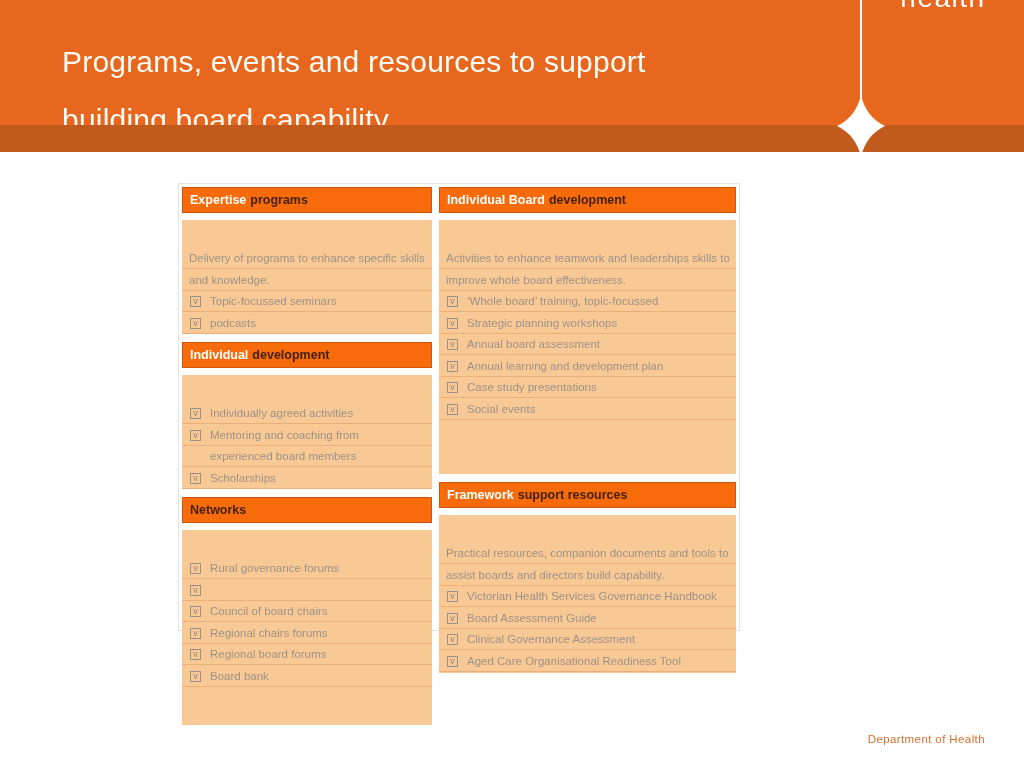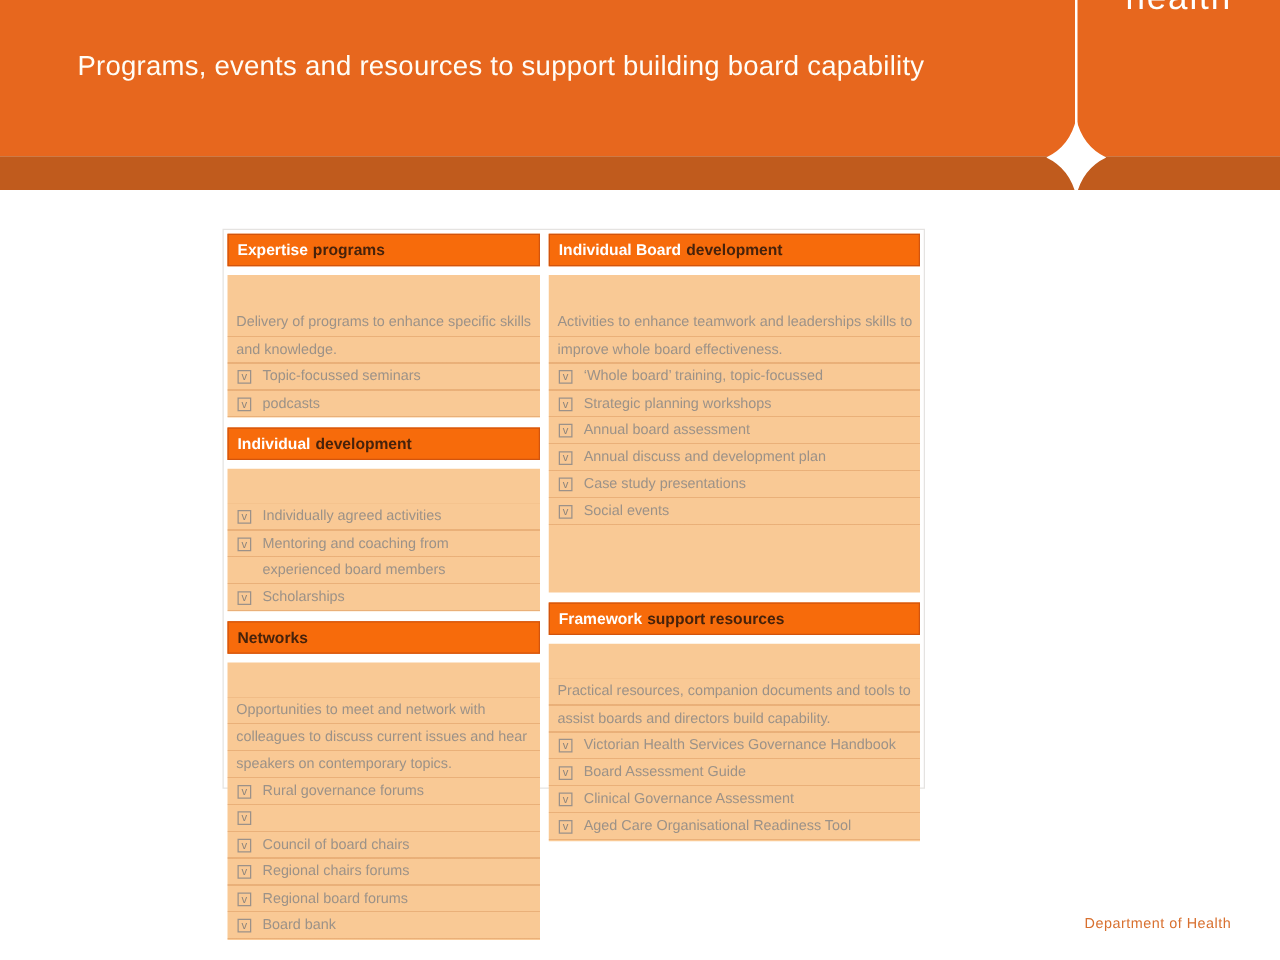--- a/index.html
+++ b/index.html
@@ -20,21 +20,21 @@
     background:#ffffff;font-family:"Liberation Sans",sans-serif;
   }
   
   .masthead{position:absolute;left:0;top:0;width:1024px;height:152px;}
   .mast-top{position:absolute;left:0;top:0;width:1024px;height:125px;background:var(--header_orange);}
   .mast-sub{position:absolute;left:0;top:125px;width:1024px;height:27px;background:var(--band_dark);}
   .vline{position:absolute;left:860px;top:0;width:2px;height:100px;background:#fff;}
   .sparkle{position:absolute;left:837px;top:95px;width:48px;height:62px;fill:#fff;}
   .slide-title{
     position:absolute;left:62px;top:33px;width:680px;margin:0;
-    font-size:22px;line-height:39px;font-weight:400;color:#FFFDF6;letter-spacing:.2px;
+    font-size:30px;line-height:58px;font-weight:400;color:#FFFDF6;letter-spacing:.2px;
   }
   .logo-area{position:absolute;left:862px;top:0;width:162px;height:125px;
     display:flex;align-items:flex-start;justify-content:center;}
   .logo-text{color:#fff;font-size:28px;font-weight:400;letter-spacing:1.5px;margin-top:-18px;}
   
   .grid-frame{
     position:absolute;left:178px;top:183px;width:562px;height:448px;
     border:1px solid #E5E3E1;background:#fff;padding:3px;display:flex;gap:7px;
   }
   .col{display:flex;flex-direction:column;}
@@ -127,21 +127,20 @@
               <span class="cbx">v</span>
               <span class="item-label">Scholarships</span>
             </div>
           </div>
         </div>
       </section>
       <section class="sec" data-sec="networks">
         <div class="sec-header"><span class="t2">Networks</span></div>
         <div class="sec-panel">
           <div class="rules">
-            <p class="desc">Opportunities to meet and network with colleagues to discuss current issues and hear speakers on contemporary topics.</p>
             <div class="item">
               <span class="cbx">v</span>
               <span class="item-label">Rural governance forums</span>
             </div>
             <div class="item">
               <span class="cbx">v</span>
             </div>
             <div class="item">
               <span class="cbx">v</span>
               <span class="item-label">Council of board chairs</span>
@@ -175,21 +174,21 @@
             <div class="item">
               <span class="cbx">v</span>
               <span class="item-label">Strategic planning workshops</span>
             </div>
             <div class="item">
               <span class="cbx">v</span>
               <span class="item-label">Annual board assessment</span>
             </div>
             <div class="item">
               <span class="cbx">v</span>
-              <span class="item-label">Annual discuss and development plan</span>
+              <span class="item-label">Annual learning and development plan</span>
             </div>
             <div class="item">
               <span class="cbx">v</span>
               <span class="item-label">Case study presentations</span>
             </div>
             <div class="item">
               <span class="cbx">v</span>
               <span class="item-label">Social events</span>
             </div>
           </div>

